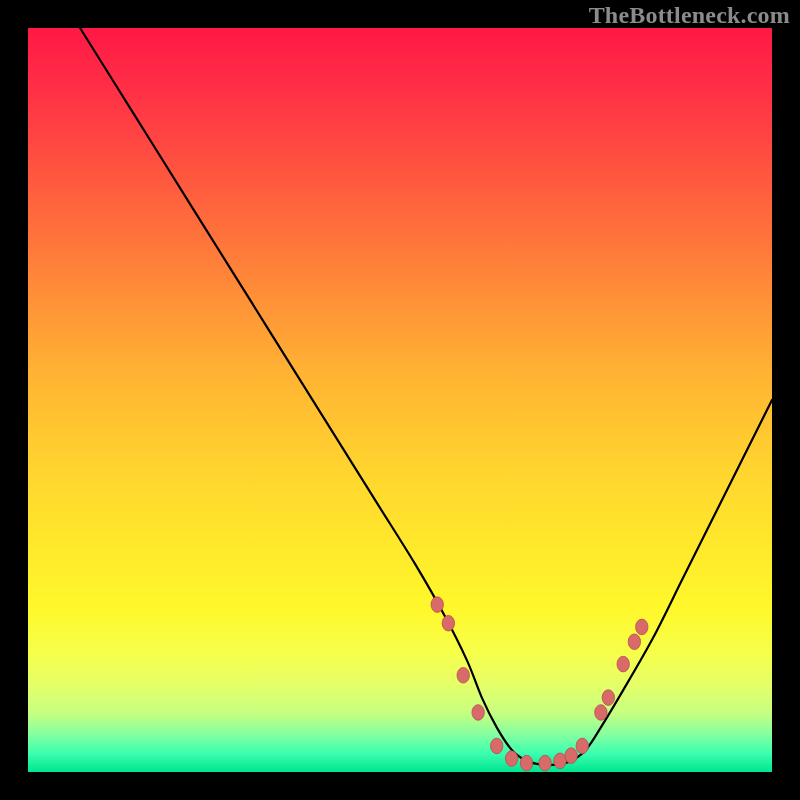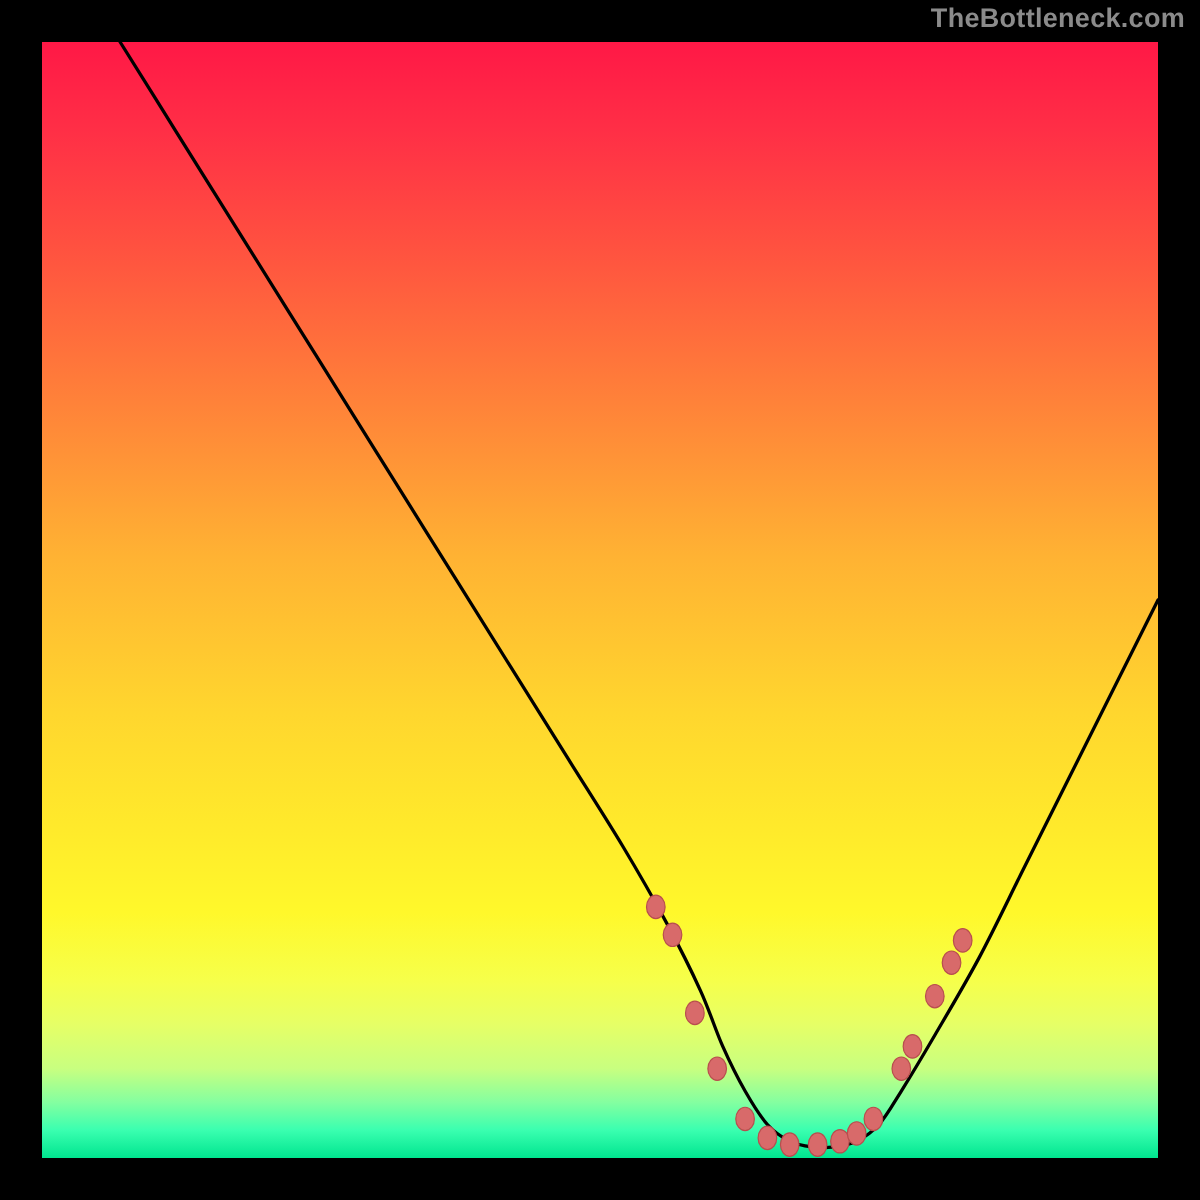--- a/index.html
+++ b/index.html
@@ -44,22 +44,22 @@
     left: 0;
     top: 0;
     width: 744px;
     height: 744px;
     overflow: visible;
   }
   .watermark {
     position: absolute;
     top: 2px;
     right: 10px;
-    font-family: Liberation Sans, sans-serif;
-    font-size: 18px;
+    font-family: Liberation Serif, serif;
+    font-size: 24px;
     font-weight: 600;
     color: #8b8b8b;
     letter-spacing: 0.2px;
   }
 </style>
 </head>
 <body>
 
 <div class="stage">
   <div class="watermark">TheBottleneck.com</div>

